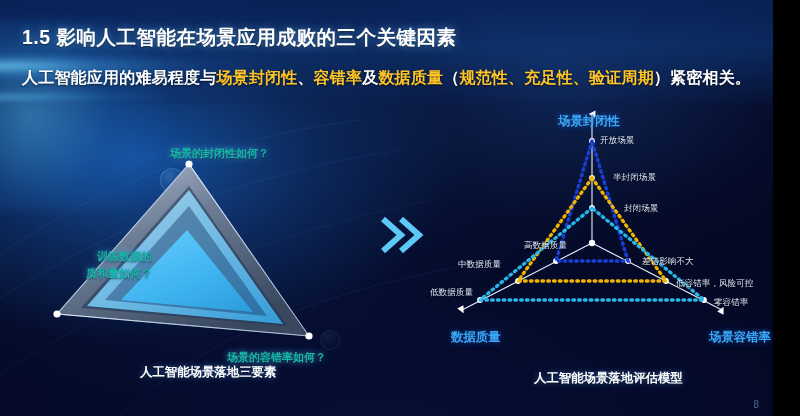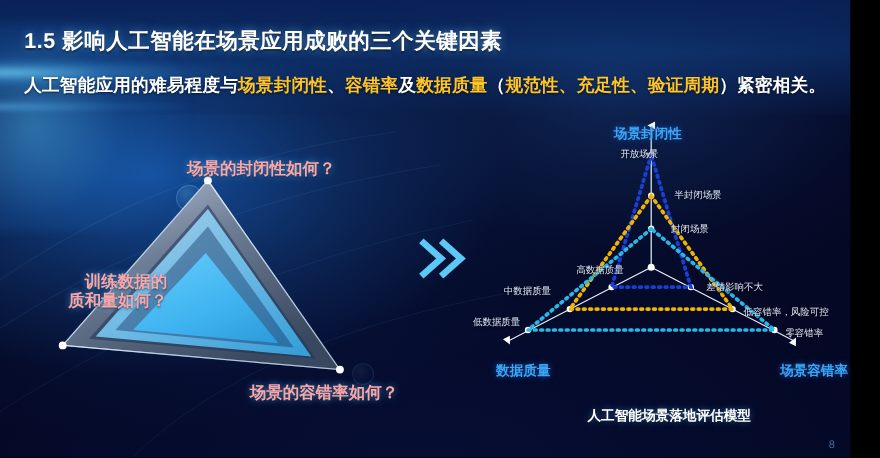--- a/index.html
+++ b/index.html
@@ -82,22 +82,22 @@
     color: #ffffff;
     letter-spacing: 0.2px;
     white-space: nowrap;
     text-shadow: 0 1px 2px rgba(0,0,0,0.6);
   }
   .subtitle .hl { color: #ffc425; }
 
   
   .tri-label {
     position: absolute;
-    color: #fca5a5;
-    font-size: 15px;
+    color: #14b8a6;
+    font-size: 11px;
     font-weight: bold;
     text-shadow: 0 0 7px rgba(90,180,255,0.75), 0 1px 2px rgba(0,0,0,0.7);
     white-space: nowrap;
     line-height: 17px;
   }
   .caption {
     position: absolute;
     color: #ffffff;
     font-size: 12.4px;
     font-weight: bold;
@@ -207,20 +207,21 @@
 
   <div class="tri-label" style="left:170px; top:145px;">场景的封闭性如何？</div>
 
   <div class="tri-label" style="left:52px; top:248px; text-align:right; width:100px;">
     <div>训练数据的</div>
     <div>质和量如何？</div>
   </div>
 
   <div class="tri-label" style="left:227px; top:311px;margin-top:38px;">场景的容错率如何？</div>
 
+  <div class="caption" style="left:140px; top:364px;">人工智能场景落地三要素</div>
 
   <svg width="60" height="60" viewBox="0 0 60 60" style="position:absolute; left:375px; top:205px;">
     <path d="M 8 14 L 26 30 L 8 46" stroke="#5bc8f5" stroke-width="6" fill="none" stroke-linecap="butt" stroke-linejoin="miter"></path>
     <path d="M 26 14 L 44 30 L 26 46" stroke="#5bc8f5" stroke-width="6" fill="none" stroke-linecap="butt" stroke-linejoin="miter"></path>
   </svg>
 
   <svg width="360" height="230" viewBox="0 0 360 230" style="position:absolute; left:420px; top:108px;">
     <defs>
       <marker id="axArrow" markerWidth="7" markerHeight="7" refX="3.2" refY="3.2" orient="auto">
         <path d="M 0 6.4 L 3.2 0 L 6.4 6.4 Z" fill="#ffffff"></path>
@@ -251,23 +252,23 @@
 
     <path d="M 172 100 L 60 192 L 284 192 Z" fill="none" stroke="#29b6e8" stroke-width="3.4" stroke-dasharray="1.6 4.2" stroke-linecap="round"></path>
 
     <circle cx="172" cy="135" r="3.2" fill="#ffffff"></circle>
   </svg>
 
   <div class="vertex-label" style="left:558px; top:113px;">场景封闭性</div>
   <div class="vertex-label" style="left:451px; top:329px;">数据质量</div>
   <div class="vertex-label" style="left:709px; top:329px;">场景容错率</div>
 
-  <div class="tick-label" style="left:564px; top:135px;">开放场景</div>
+  <div class="tick-label" style="left:600px; top:135px;">开放场景</div>
   <div class="tick-label" style="left:613px; top:172px;">半封闭场景</div>
-  <div class="tick-label" style="left:610px; top:203px;">封闭场景</div>
+  <div class="tick-label" style="left:624px; top:203px;">封闭场景</div>
 
   <div class="tick-label" style="left:512px; top:240px;margin-left:12px;">高数据质量</div>
   <div class="tick-label" style="left:458px; top:259px;">中数据质量</div>
   <div class="tick-label" style="left:430px; top:271px;margin-top:16px;">低数据质量</div>
 
   <div class="tick-label" style="left:642px; top:256px;">差错影响不大</div>
   <div class="tick-label" style="left:676px; top:278px;">低容错率，风险可控</div>
   <div class="tick-label" style="left:714px; top:297px;">零容错率</div>
 
   <div class="caption" style="left:534px; top:370px;text-align:right;">人工智能场景落地评估模型</div>

